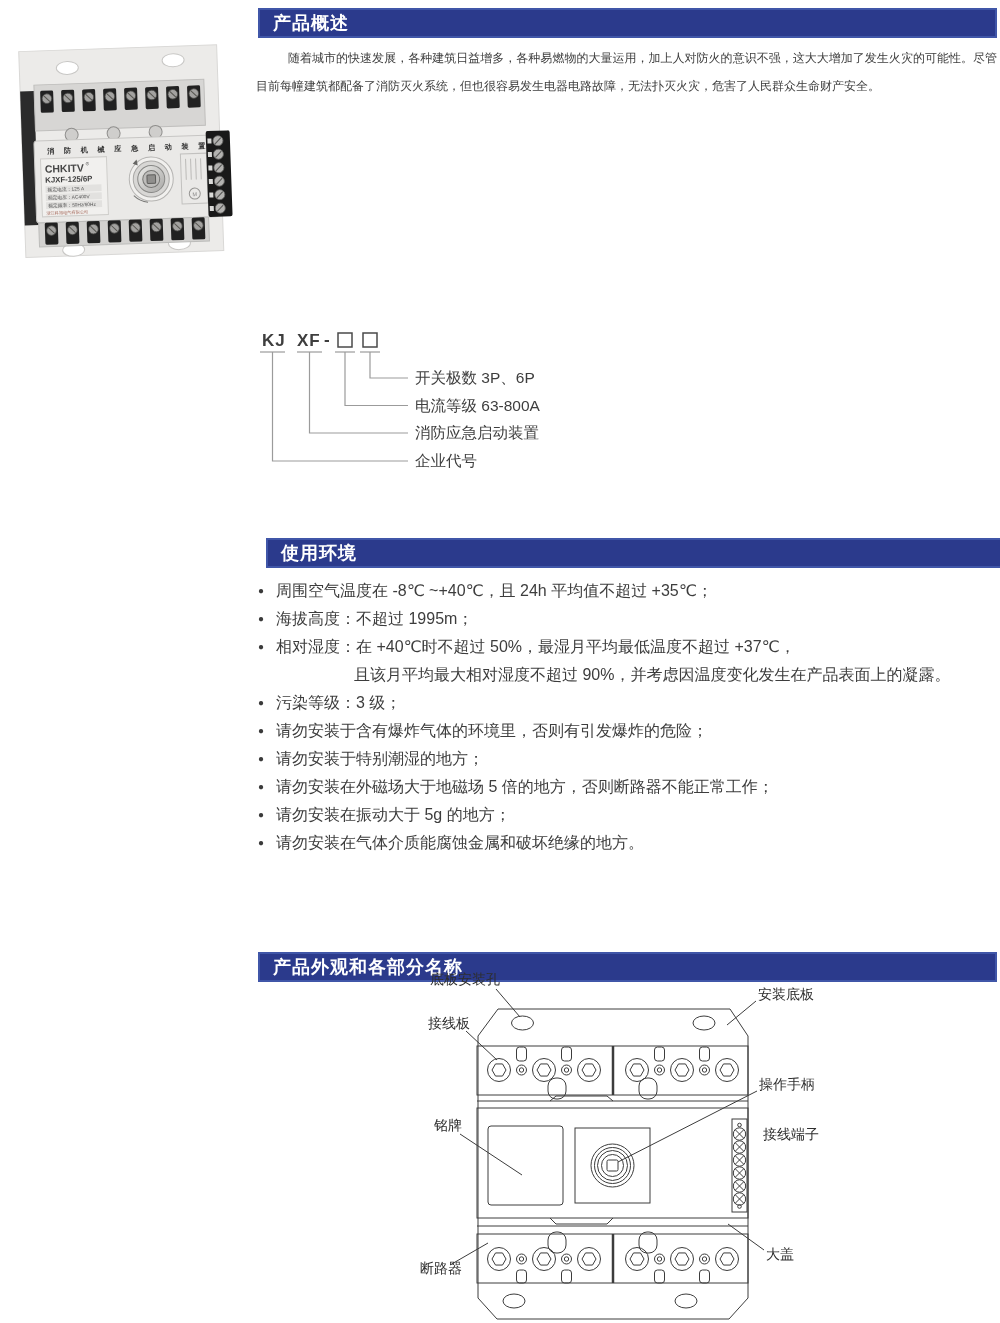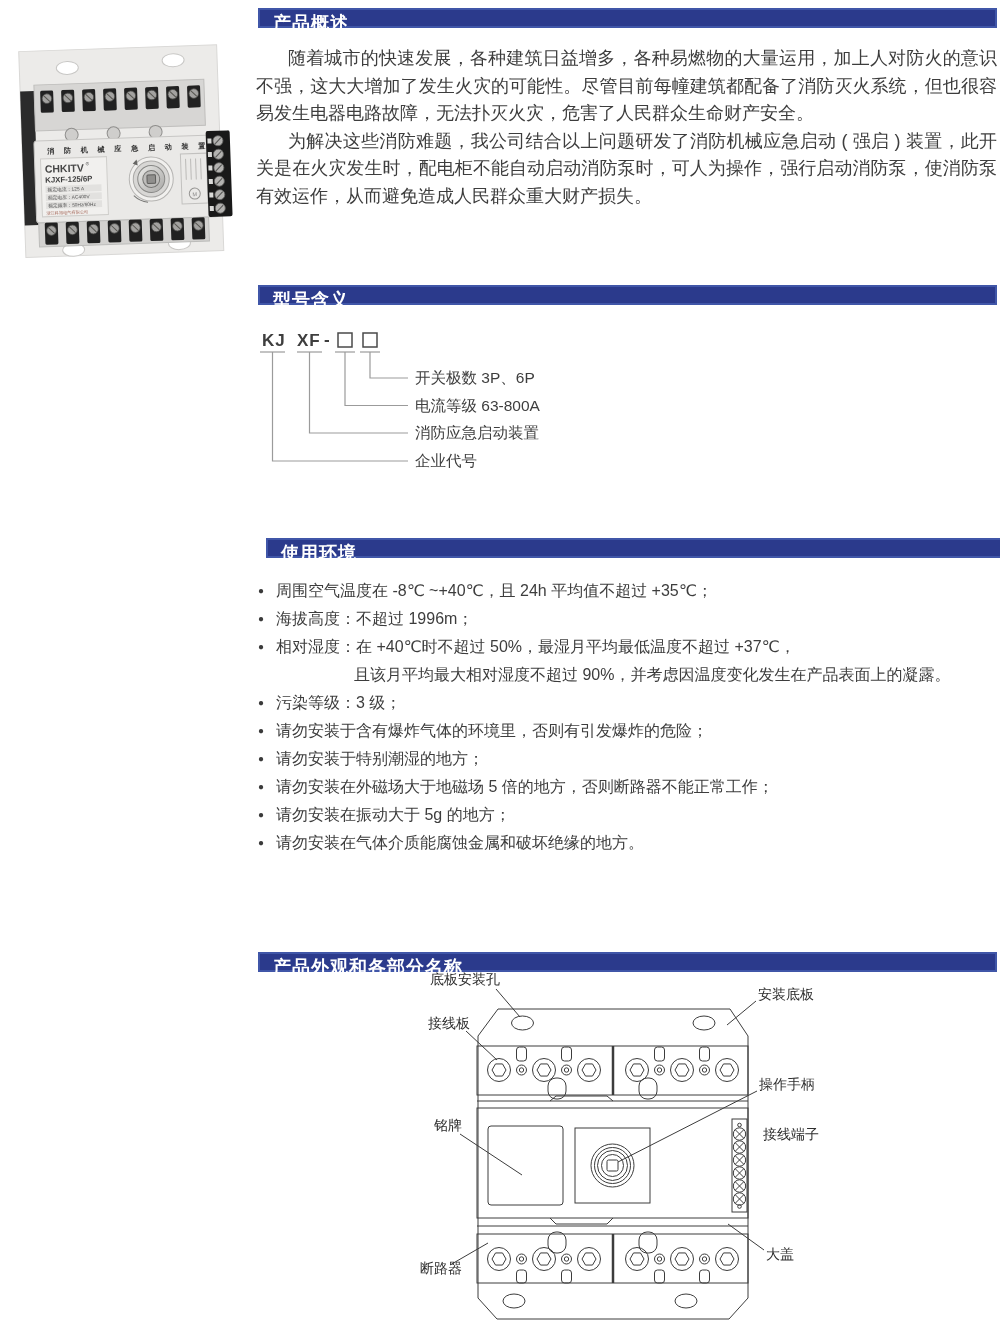--- a/index.html
+++ b/index.html
@@ -1,29 +1,29 @@
 <!DOCTYPE html>
 <html><head>
 <meta charset="utf-8">
 <style>
   html,body{margin:0;padding:0;background:#fff;}
   .page{
     position:relative;width:1000px;height:1323px;background:#ffffff;overflow:hidden;
     font-family:"Liberation Sans","DejaVu Sans",sans-serif;color:#3d3d3d;
   }
   .sec-bar{
-    position:absolute;left:258px;width:739px;height:20px;box-sizing:border-box;
+    position:absolute;left:258px;width:739px;height:30px;box-sizing:border-box;
     background:#2b3a8c;border:2px solid #4056a8;color:#ffffff;
     font-size:18px;font-weight:bold;line-height:26px;padding-left:13px;
     letter-spacing:1px;
   }
   .bar1{top:8px;}  .bar2{top:285px;}  .bar3{top:538px;margin-left:8px;}  .bar4{top:952px;}
   .photo-wrap{position:absolute;left:8px;top:28px;width:232px;height:232px;}
   .overview{position:absolute;left:256px;top:45px;width:741px;}
-  .overview p{margin:0;font-size:18px;line-height:27.5px;text-indent:32px;text-align:justify;color:#3d3d3d;}
+  .overview p{margin:0;font-size:12px;line-height:27.5px;text-indent:32px;text-align:justify;color:#3d3d3d;}
   .model-svg{position:absolute;left:258px;top:324px;}
   .env{position:absolute;left:258px;top:577px;width:741px;}
   .env-row{display:flex;height:28px;line-height:28px;font-size:16px;color:#3d3d3d;white-space:nowrap;}
   .env-row .mark{width:18px;font-size:10px;color:#3a3a3a;flex:0 0 18px;}
   .env-row.cont{padding-left:96px;text-align:center;}
   .draw-svg{position:absolute;left:390px;top:948px;}
 </style>
 </head>
 <body>
 
@@ -109,24 +109,22 @@
           <use href="#pt" transform="translate(145.5,200)"></use>
         <use href="#pt" transform="translate(166.5,200)"></use>
           <use href="#pt" transform="translate(187.5,200)"></use>
       </g>
     </svg>
   </div>
 
   <div class="sec-bar bar1">产品概述</div>
   <div class="overview">
     <p>随着城市的快速发展，各种建筑日益增多，各种易燃物的大量运用，加上人对防火的意识不强，这大大增加了发生火灾的可能性。尽管目前每幢建筑都配备了消防灭火系统，但也很容易发生电器电路故障，无法扑灭火灾，危害了人民群众生命财产安全。</p>
-    <p>为解决这些消防难题，我公司结合以上问题研发了消防机械应急启动 ( 强启 ) 装置，此开关是在火灾发生时，配电柜不能自动启动消防泵时，可人为操作，强行启动消防泵，使消防泵有效运作，从而避免造成人民群众重大财产损失。</p>
   </div>
 
-  <div class="sec-bar bar2">型号含义</div>
   <svg class="model-svg" width="740" height="150" viewBox="0 0 740 150">
     <g stroke="none" fill="#3e3e3e" font-size="17" font-weight="bold" letter-spacing="1">
       <text x="4" y="22">KJ</text>
       <text x="39" y="22">XF</text>
       <text x="66" y="21">-</text>
     </g>
     <rect x="80" y="9" width="14" height="14" fill="none" stroke="#4a4a4a" stroke-width="1.5"></rect>
     <rect x="105" y="9" width="14" height="14" fill="none" stroke="#4a4a4a" stroke-width="1.5"></rect>
     <g stroke="#9b9b9b" stroke-width="1.2" fill="none">
       <path d="M2,28 H27"></path>
@@ -147,21 +145,21 @@
   </svg>
 
   <div class="sec-bar bar3">使用环境</div>
   <div class="env">
     <div class="env-row">
         <span class="mark">●</span>
         <span>周围空气温度在 -8℃ ~+40℃，且 24h 平均值不超过 +35℃；</span>
       </div>
     <div class="env-row">
         <span class="mark">●</span>
-        <span>海拔高度：不超过 1996m；</span>
+        <span>海拔高度：不超过 1995m；</span>
       </div>
     <div class="env-row">
         <span class="mark">●</span>
         <span>相对湿度：在 +40℃时不超过 50%，最湿月平均最低温度不超过 +37℃，</span>
       </div>
     <div class="env-row cont">
         <span>且该月平均最大相对湿度不超过 90%，并考虑因温度变化发生在产品表面上的凝露。</span>
       </div>
     <div class="env-row">
         <span class="mark">●</span>

